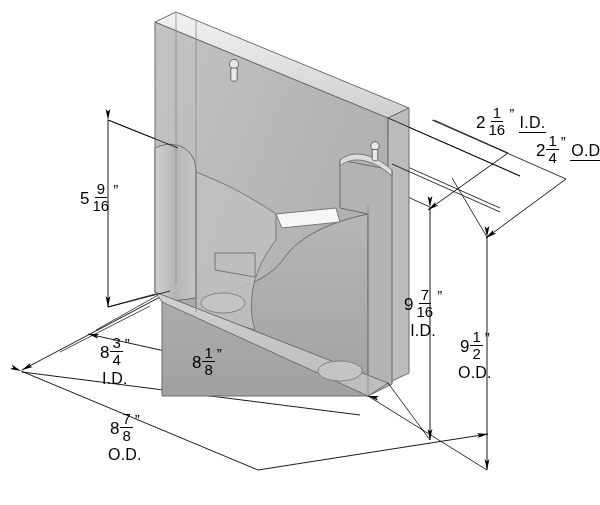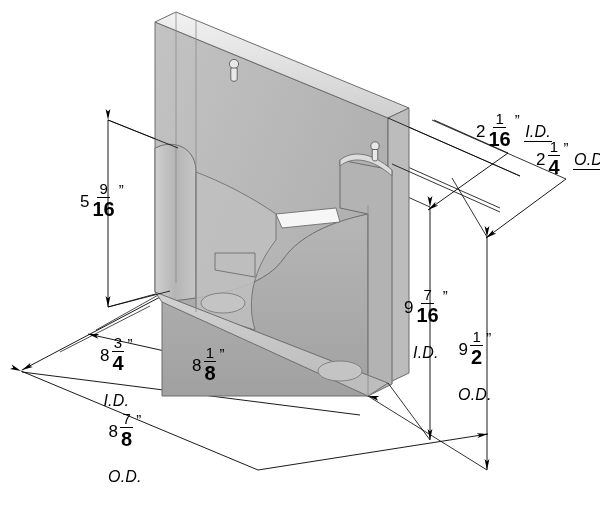--- a/index.html
+++ b/index.html
@@ -52,36 +52,34 @@
     position: relative;
     top: -1px;
   }
   .frac .num {
     font-size: 15px;
     line-height: 1.05;
     padding: 0 2px;
     border-bottom: 1.3px solid #000;
   }
   .frac .den {
-    font-size: 20px;
+    font-size: 15px;
     line-height: 1.1;
     padding: 0 2px;
-    font-weight: bold;
   }
   .dim .inch {
     font-size: 15px;
     align-self: flex-start;
     margin-left: 1px;
     line-height: 1;
   }
   .dim .tag {
     font-size: 16px;
-    margin-top: 18px;
+    margin-top: 2px;
     letter-spacing: 0.2px;
-    font-style: italic;
   }
   .dim .tag.ul {
     border-bottom: 1.4px solid #000;
     display: inline-block;
     padding: 0 1px 1px 1px;
   }
 </style>
 </head>
 <body>
 

